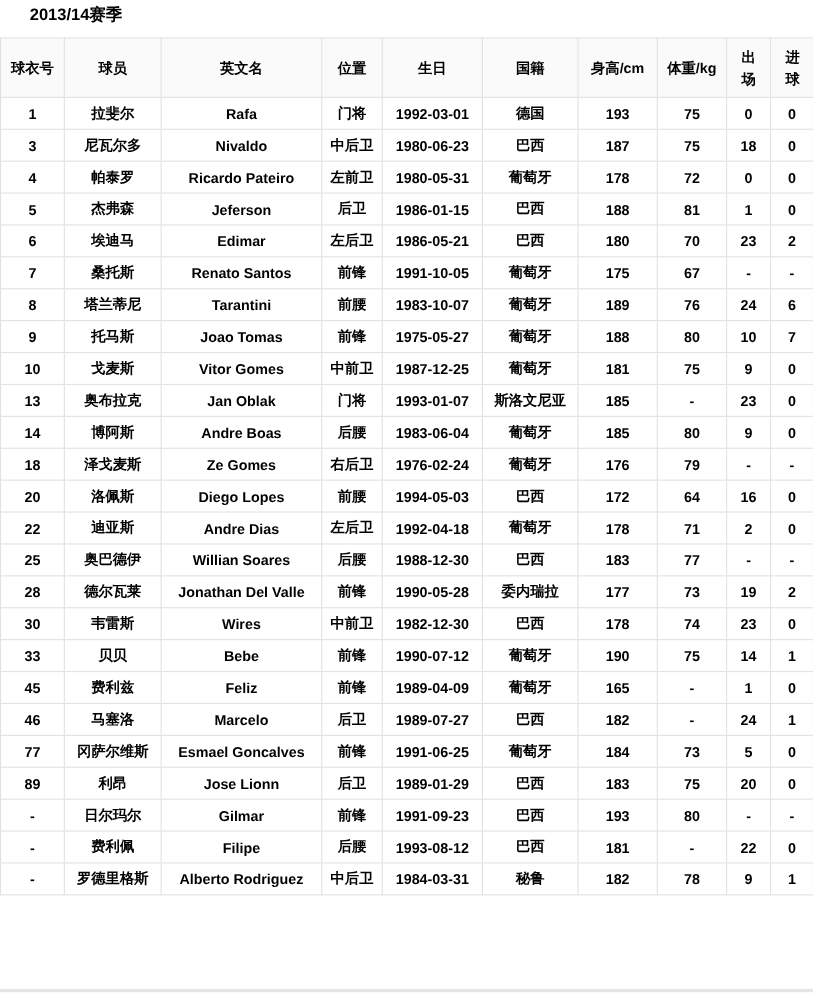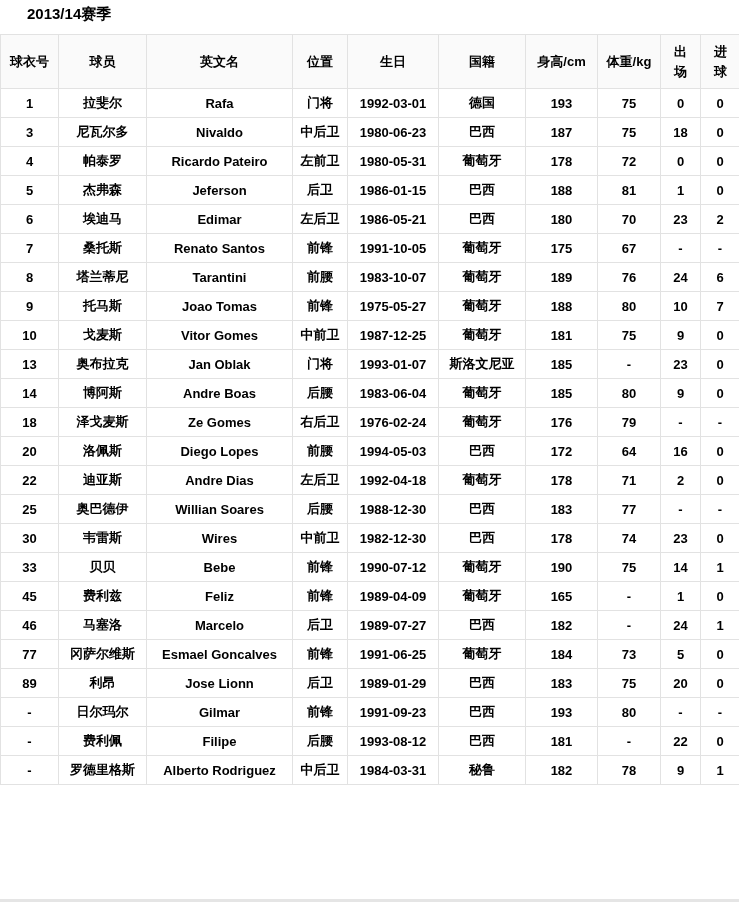--- a/index.html
+++ b/index.html
@@ -272,20 +272,32 @@
         <td>Willian Soares</td>
         <td>后腰</td>
         <td>1988-12-30</td>
         <td>巴西</td>
         <td>183</td>
         <td>77</td>
         <td>-</td>
         <td>-</td>
       </tr>
       <tr>
+        <td>28</td>
+        <td>德尔瓦莱</td>
+        <td>Jonathan Del Valle</td>
+        <td>前锋</td>
+        <td>1990-05-28</td>
+        <td>委内瑞拉</td>
+        <td>177</td>
+        <td>73</td>
+        <td>19</td>
+        <td>2</td>
+      </tr>
+      <tr>
         <td>30</td>
         <td>韦雷斯</td>
         <td>Wires</td>
         <td>中前卫</td>
         <td>1982-12-30</td>
         <td>巴西</td>
         <td>178</td>
         <td>74</td>
         <td>23</td>
         <td>0</td>

